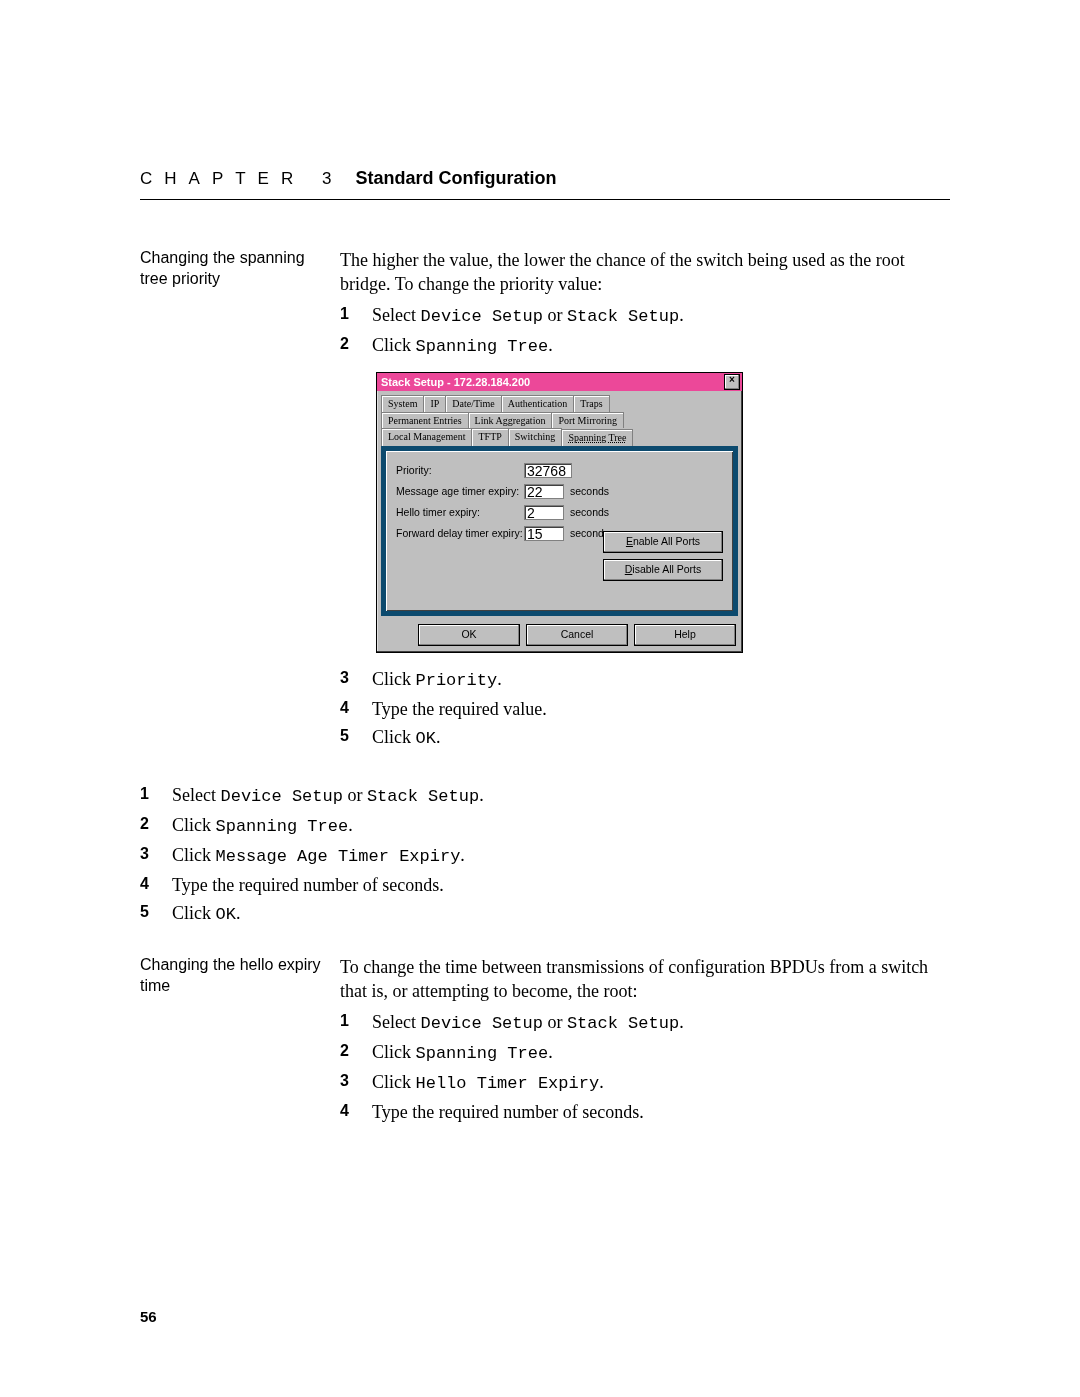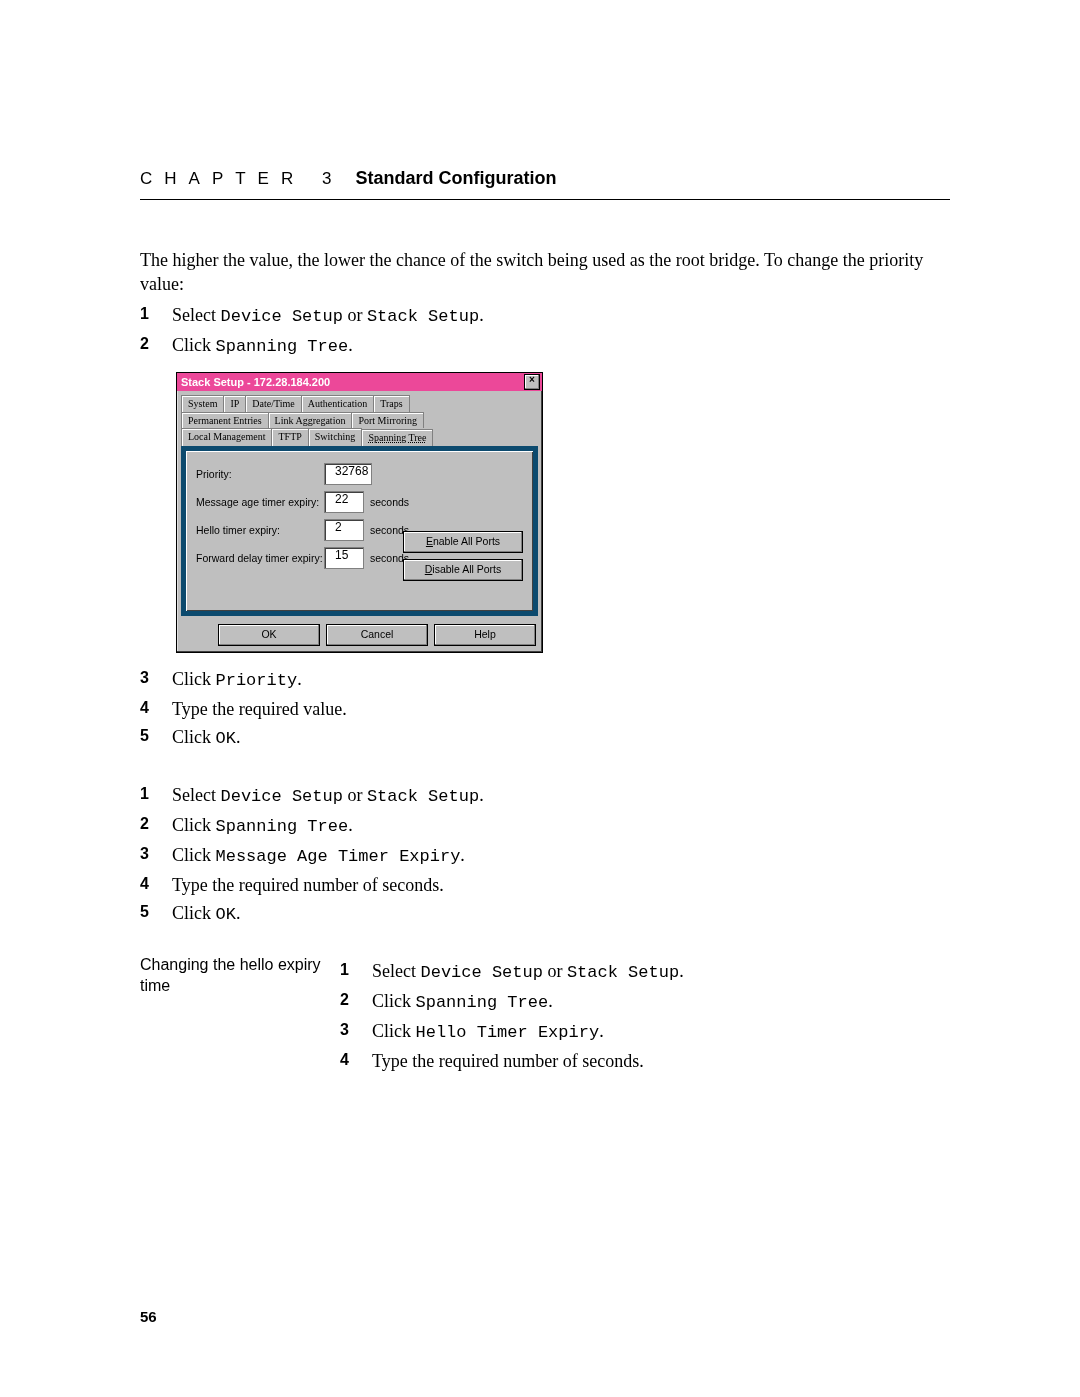--- a/index.html
+++ b/index.html
@@ -146,26 +146,26 @@
   }
   .fld-row {
     display: flex;
     align-items: center;
     margin-bottom: 6px;
     font-size: 10.5px;
   }
   .fld-label { width: 128px; }
   .fld-input {
     width: 40px;
-    height: 22px;
+    height: 15px;
     border: 1px solid #808080;
     background: #fff;
     box-shadow: inset 1px 1px 0 #404040;
-    font-size: 12px;
-    padding-left: 10px;
+    font-size: 14px;
+    padding-left: 2px;
     line-height: 14px;
     box-sizing: border-box;
   }
   .fld-unit { margin-left: 6px; font-size:10.5px; }
   .side-buttons {
     position: absolute;
     right: 10px;
     top: 80px;
     display: flex;
     flex-direction: column;
@@ -203,20 +203,21 @@
 <body>
 
 <div class="page">
 
   <div class="header-row">
     <span class="chapter-kicker">CHAPTER 3</span>
     <span class="chapter-title">Standard Configuration</span>
   </div>
 
   <div class="section">
+    <div class="side-label">Changing the spanning tree priority</div>
     <div class="body-col">
       <p>The higher the value, the lower the chance of the switch being used as the root bridge. To change the priority value:</p>
       <ol class="steps">
         <li>
           <span>Select </span><span class="mono">Device Setup</span><span> or </span><span class="mono">Stack Setup</span><span>.</span>
         </li>
         <li>
           <span>Click </span><span class="mono">Spanning Tree</span><span>.</span>
         </li>
       </ol>
@@ -306,20 +307,21 @@
         <li>
           <span>Click </span><span class="mono">OK</span><span>.</span>
         </li>
       </ol>
     </div>
   </div>
 
   <div class="section">
     <div class="side-label">Changing the hello expiry time</div>
     <div class="body-col">
+      <p>To change the time between transmissions of configuration BPDUs from a switch that is, or attempting to become, the root:</p>
       <ol class="steps">
         <li>
           <span>Select </span><span class="mono">Device Setup</span><span> or </span><span class="mono">Stack Setup</span><span>.</span>
         </li>
         <li>
           <span>Click </span><span class="mono">Spanning Tree</span><span>.</span>
         </li>
         <li>
           <span>Click </span><span class="mono">Hello Timer Expiry</span><span>.</span>
         </li>

